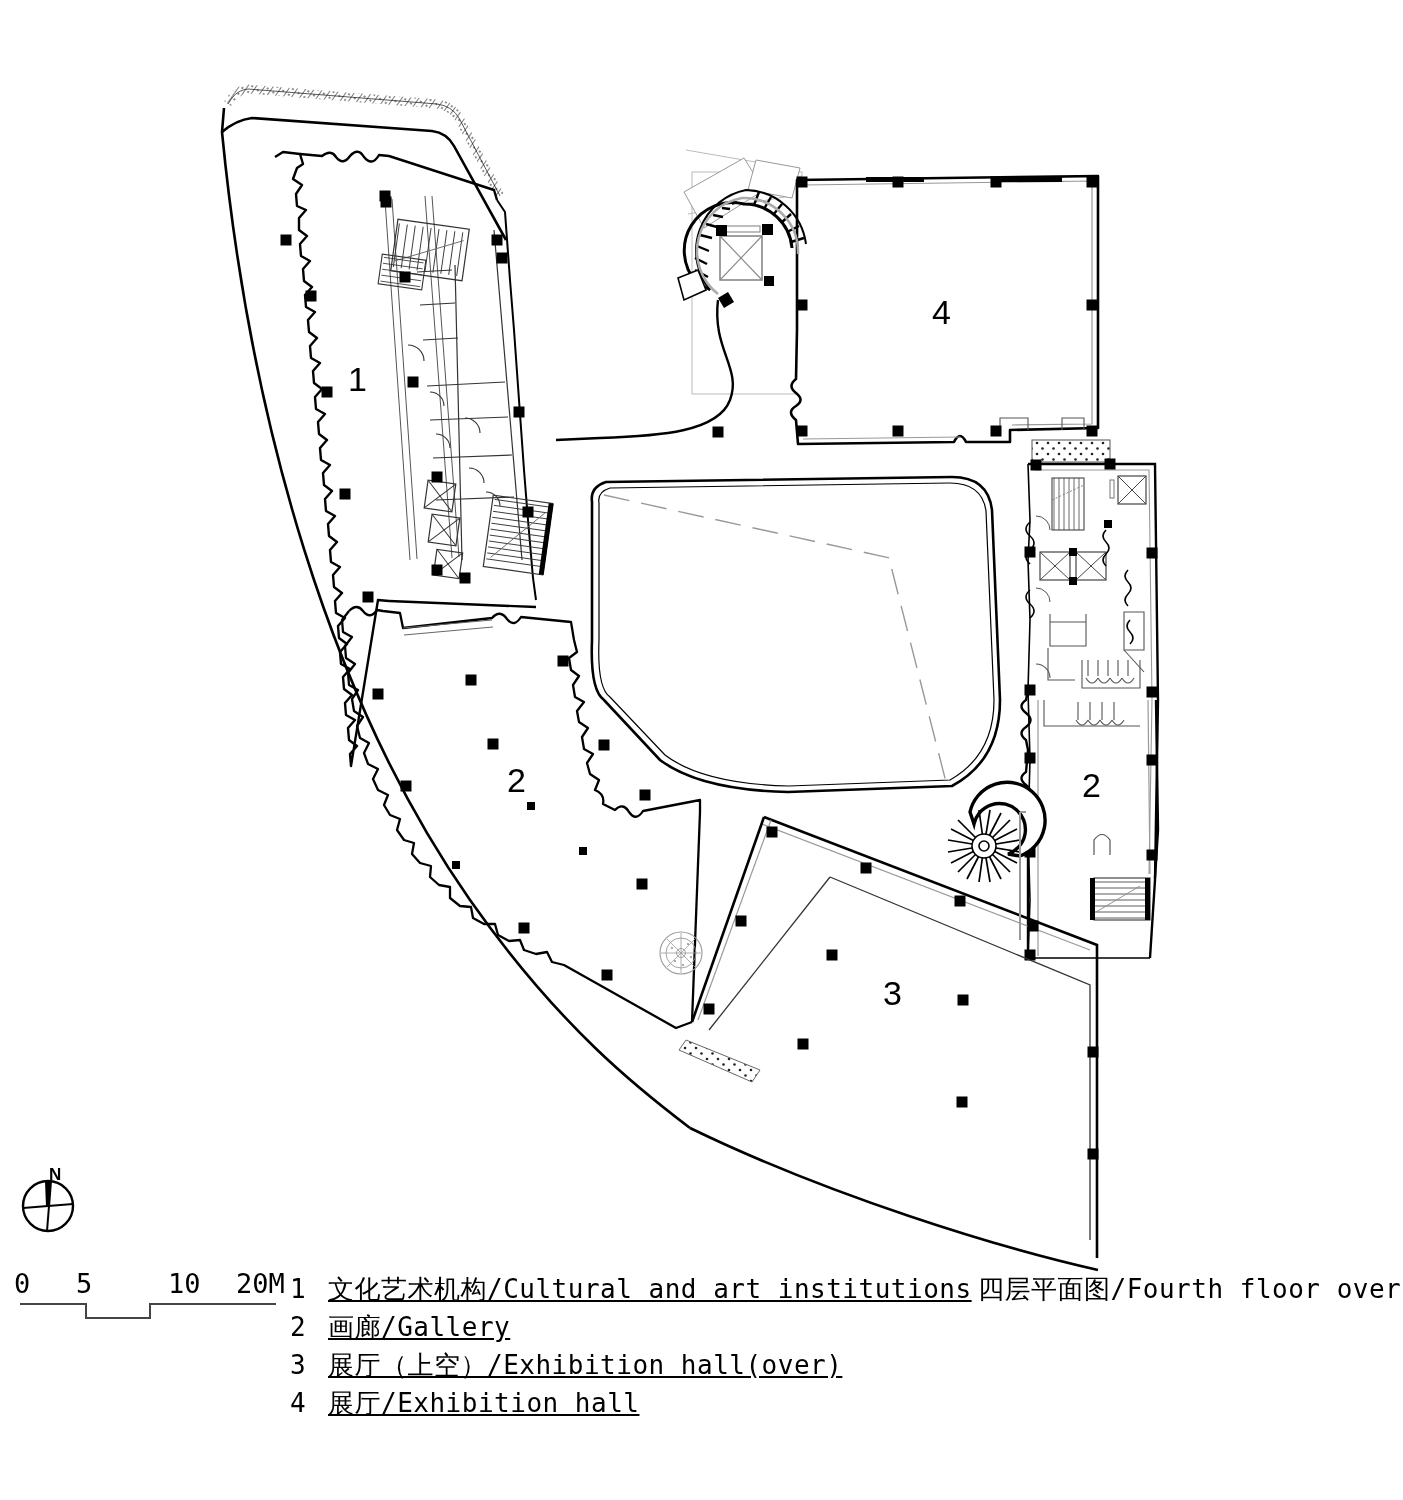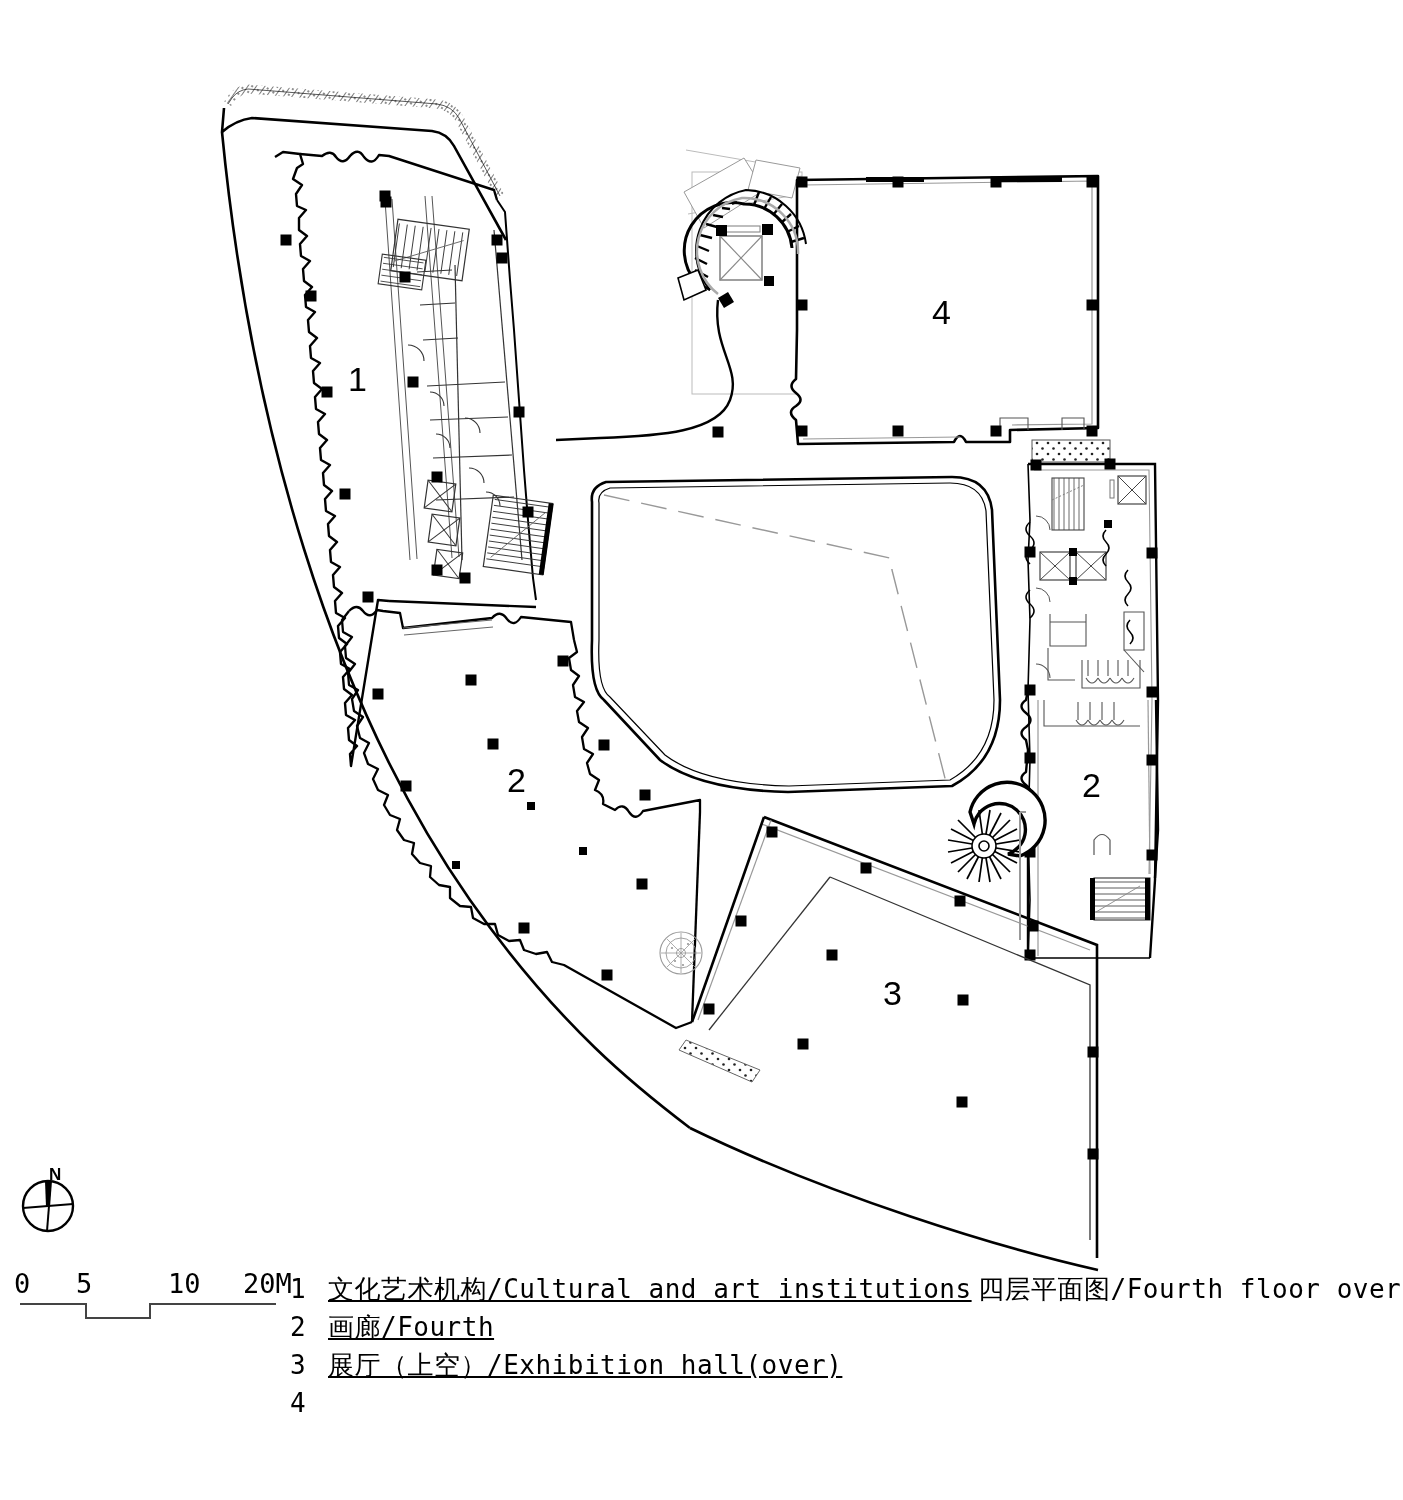--- a/index.html
+++ b/index.html
@@ -25,21 +25,21 @@
 
   #scale-bar-block{left:8px;top:1270px;width:272px;height:56px;}
   .scale-num{
     position:absolute;top:0;
     font-family:"DejaVu Sans Mono","Liberation Mono",monospace;
     font-size:27px;letter-spacing:0px;line-height:1;
   }
   #scale-0{left:6px;}
   #scale-5{left:68px;}
   #scale-10{left:124px;margin-left:36px;}
-  #scale-20{left:235px;}
+  #scale-20{left:228px;}
 
   #legend-block{left:290px;top:1270px;width:660px;}
   .legend-row{
     display:flex;align-items:baseline;
     height:38px;
     font-size:26px;
     line-height:38px;
     white-space:nowrap;
   }
   .legend-idx{
@@ -589,24 +589,25 @@
   </svg>
 </div>
 
 <div class="annot" id="legend-block">
   <div class="legend-row">
     <span class="legend-idx">1</span>
     <span class="legend-txt">文化艺术机构/Cultural and art institutions</span>
   </div>
   <div class="legend-row">
     <span class="legend-idx">2</span>
-    <span class="legend-txt">画廊/Fourth</span>
+    <span class="legend-txt">画廊/Gallery</span>
   </div>
   <div class="legend-row">
     <span class="legend-idx">3</span>
     <span class="legend-txt">展厅（上空）/Exhibition hall(over)</span>
   </div>
   <div class="legend-row">
     <span class="legend-idx">4</span>
+    <span class="legend-txt">展厅/Exhibition hall</span>
   </div>
 </div>
 
 <div class="annot" id="title-block">四层平面图/Fourth floor over</div>
 
 </body></html>

